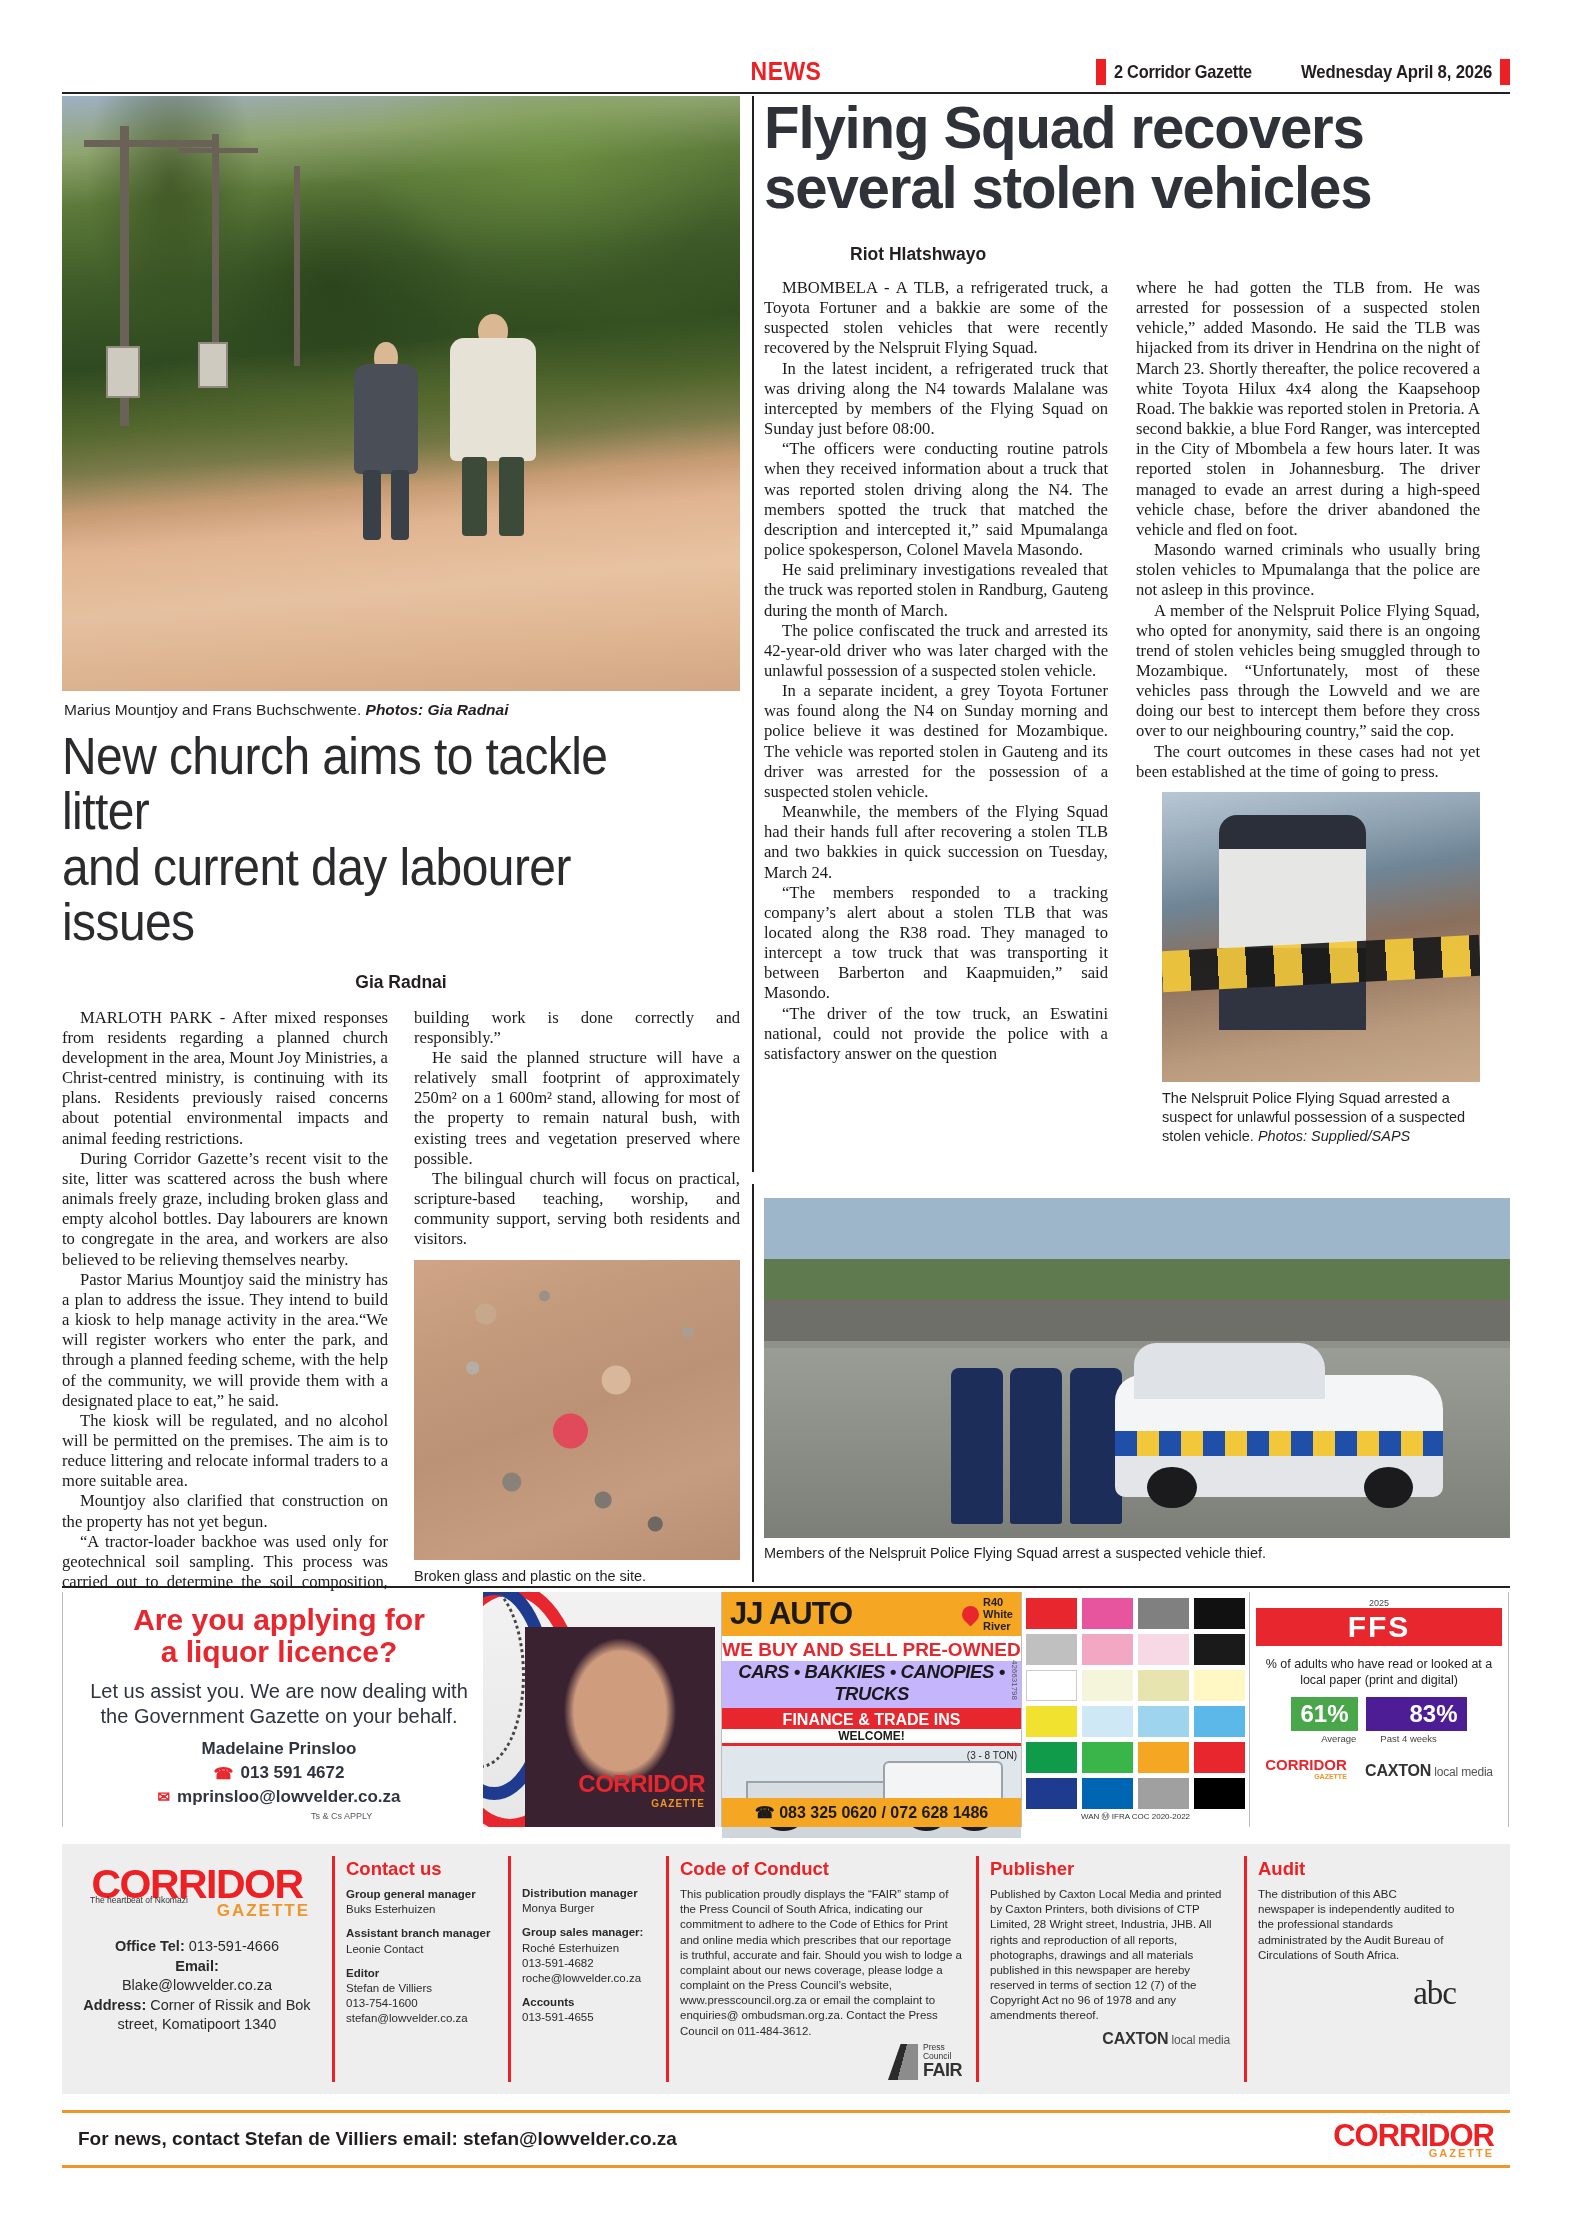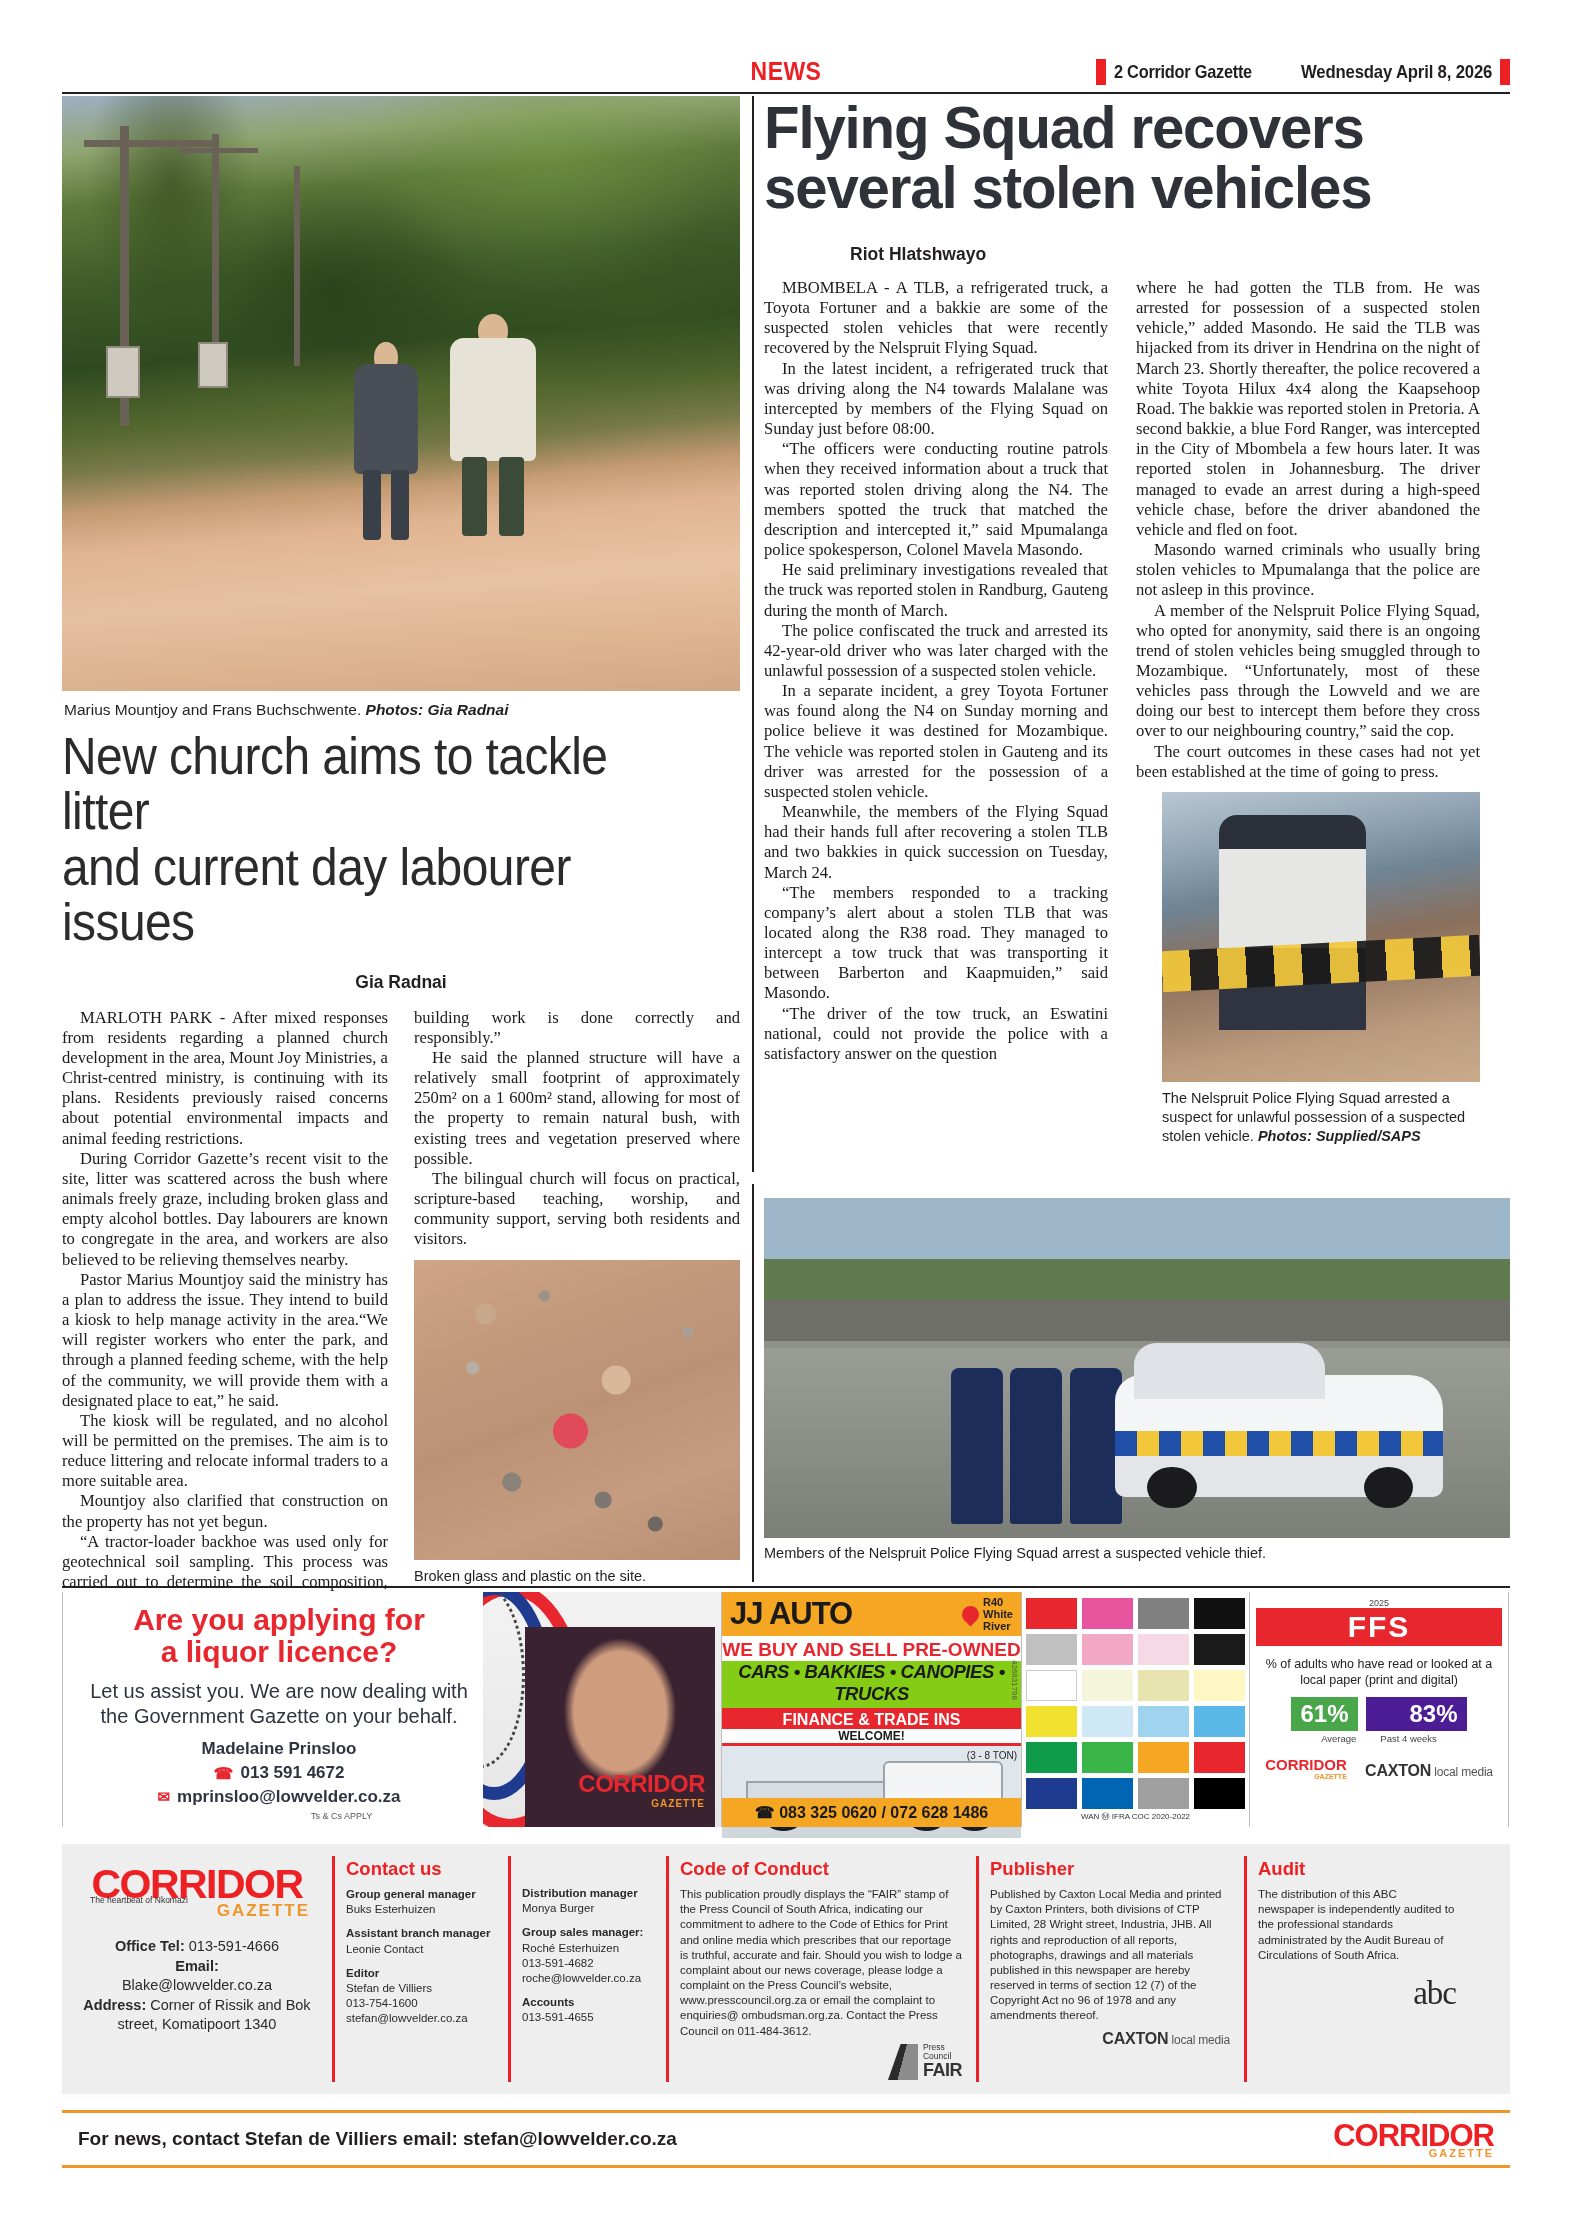--- a/index.html
+++ b/index.html
@@ -183,21 +183,21 @@
   }
   .photo-saps::after{
     content:""; position:absolute; left:0; top:52%; width:100%; height:14%;
     background: repeating-linear-gradient(90deg,#f2c83a 0 28px, #1a1a1a 28px 56px);
     opacity:.92; transform: rotate(-3deg);
   }
   .cap-saps {
     width: 318px; margin-left: 26px; padding-top: 7px;
     font-size: 14.5px; line-height: 1.3;
   }
-  .cap-saps b { font-weight: bold; font-style: italic; margin-top: 28px; }
+  .cap-saps b { font-weight: normal; font-style: italic; margin-top: 28px; }
 
   .photo-arrest {
     position: absolute; left: 0; top: 1102px; width: 746px; height: 340px;
     background: linear-gradient(180deg,#9db6c9 0 18%, #5f7a4e 18% 30%,
                 #6e6f68 30% 42%, #8e9089 42% 58%, #7a7c74 58% 76%, #6a6f63 76% 100%);
     overflow: hidden;
   }
   .road { position:absolute; left:0; top:44%; width:100%; height:56%;
           background: linear-gradient(180deg,#9a9c96 0%, #8c8e88 50%, #7c7e78 100%); }
   .car {
@@ -248,21 +248,21 @@
   .face{
     position:absolute; right:6px; bottom:0; width:190px; height:200px;
     background: radial-gradient(ellipse 74px 96px at 50% 42%, #cf9c7e 0 62%, #3a2230 76%);
   }
   .hairm{ position:absolute; right:6px; bottom:0; width:190px; height:200px;
     background: radial-gradient(ellipse 96px 104px at 50% 30%, #39212f 0 70%, transparent 72%); }
   .corrlogo-sm{ position:absolute; right:16px; bottom:18px; color:#e8262d; font-weight:bold; font-size:24px; letter-spacing:-0.5px;}
   .corrlogo-sm small{ display:block; color:#f0952a; font-size:10px; text-align:right; letter-spacing:1px;}
 
   
-  .ad2 { width: 300px; background:#84cc16; }
+  .ad2 { width: 300px; background:#c4b5fd; }
   .jj-top { background:#f5a623; height:44px; display:flex; align-items:center; justify-content:space-between; padding:0 8px; }
   .jj-name { color:#1a1a1a; font-weight:bold; font-size:31px; letter-spacing:-1px; }
   .jj-loc { display:flex; align-items:center; gap:4px; }
   .jj-pin { width:17px; height:17px; border-radius:50% 50% 50% 0; background:#e8262d; transform:rotate(-45deg); }
   .jj-loctxt { font-size:11px; font-weight:bold; line-height:1.1; }
   .jj-buy { background:#fff; color:#e8262d; font-weight:bold; font-size:19px; text-align:center; padding:3px 0 0 0; }
   .jj-cats { color:#1a1a1a; font-weight:bold; font-size:18.5px; text-align:center; letter-spacing:-0.4px;font-style:italic; }
   .jj-fin { background:#e8262d; color:#fff; font-weight:bold; font-size:16px; text-align:center; padding:3px 0; margin-top:3px; }
   .jj-fin small{ display:block; color:#1a1a1a; background:#fff; font-size:12px;}
   .jj-truck { height:92px; background:linear-gradient(180deg,#dfe6ec 0 60%, #cfd7dd 60% 100%); position:relative; overflow:hidden;}

